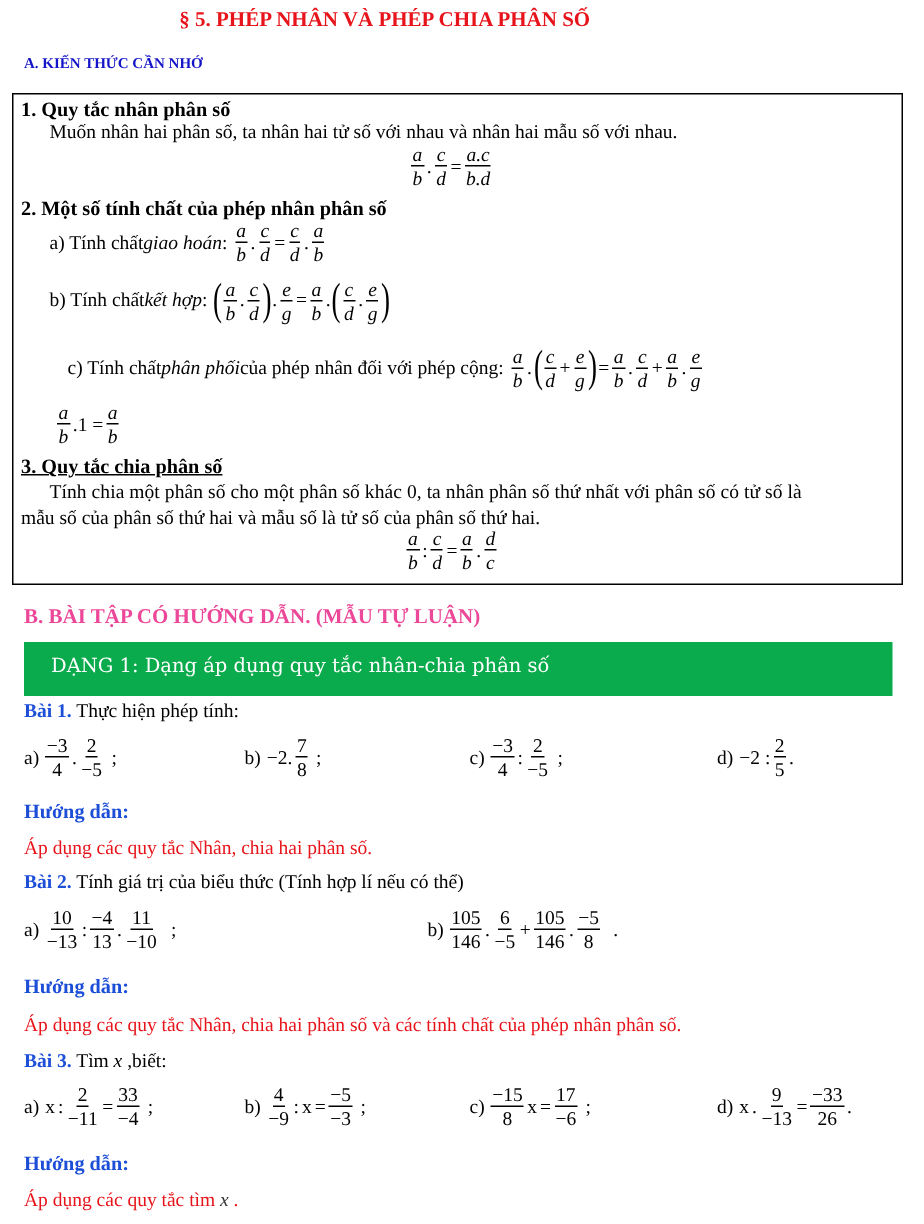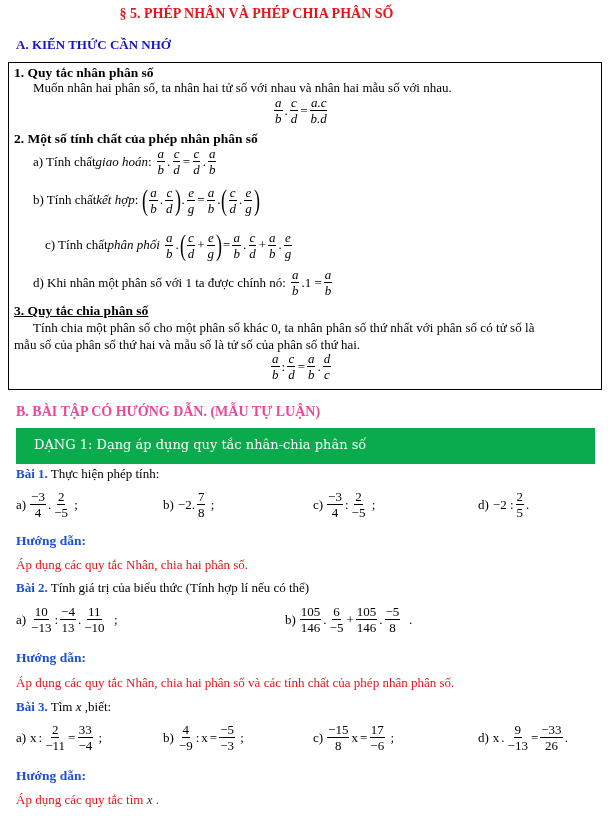--- a/index.html
+++ b/index.html
@@ -2,21 +2,21 @@
 <html><head>
 <meta charset="utf-8">
 <style>
   * { box-sizing: border-box; margin: 0; padding: 0; }
   html, body { width: 616px; height: 816px; background: #ffffff; overflow: hidden; }
   body { font-family: "Liberation Serif", serif; color: #000; font-size: 13px; position: relative; }
 
   .abs { position: absolute; white-space: nowrap; }
 
   .title { left: 0; width: 513px; top: 6px; text-align: center; color: #e8141b; font-weight: bold; font-size: 14px; }
-  .heading-a { left: 16px; top: 37px; color: #1414c8; font-weight: bold; font-size: 13px; }
+  .heading-a { left: 16px; top: 37px; color: #1414c8; font-weight: bold; font-size: 10px; }
   .heading-b { left: 16px; top: 404px; color: #ec4899; font-weight: bold; font-size: 14px; }
 
   .box { position: absolute; left: 8px; top: 62px; width: 594px; height: 328px; border: 1.5px solid #000; }
 
   .bold { font-weight: bold; }
   .italic { font-style: italic; text-align: right; }
 
   
   .math { display: inline-flex; align-items: center; font-family: "Liberation Serif", serif; font-style: italic; font-size: 13px; vertical-align: middle; }
   .math.up { font-style: normal; }
@@ -128,20 +128,21 @@
         <span class="num">e</span>
         <span class="den">g</span>
       </span>
     <span class="paren">)</span>
   </span>
 </div>
 
 <div class="abs" style="left:33px;top:230px;display:flex;align-items:center;margin-left:12px;">
   <span>c) Tính chất </span>
     <span class="italic">phân phối</span>
+    <span> của phép nhân đối với phép cộng:</span>
   <span class="math" style="margin-left:4px;">
     <span class="frac">
         <span class="num">a</span>
         <span class="den">b</span>
       </span>
       <span class="op">.</span>
     <span class="paren">(</span>
     <span class="frac">
         <span class="num">c</span>
         <span class="den">d</span>
@@ -169,21 +170,20 @@
       </span>
       <span class="op">.</span>
     <span class="frac">
         <span class="num">e</span>
         <span class="den">g</span>
       </span>
   </span>
 </div>
 
 <div class="abs" style="left:33px;top:268px;display:flex;align-items:center;">
-  <span>d) Khi nhân một phân số với 1 ta được chính nó:</span>
   <span class="math" style="margin-left:4px;">
     <span class="frac">
         <span class="num">a</span>
         <span class="den">b</span>
       </span>
       <span class="op">.1 =</span>
     <span class="frac">
         <span class="num">a</span>
         <span class="den">b</span>
       </span>

